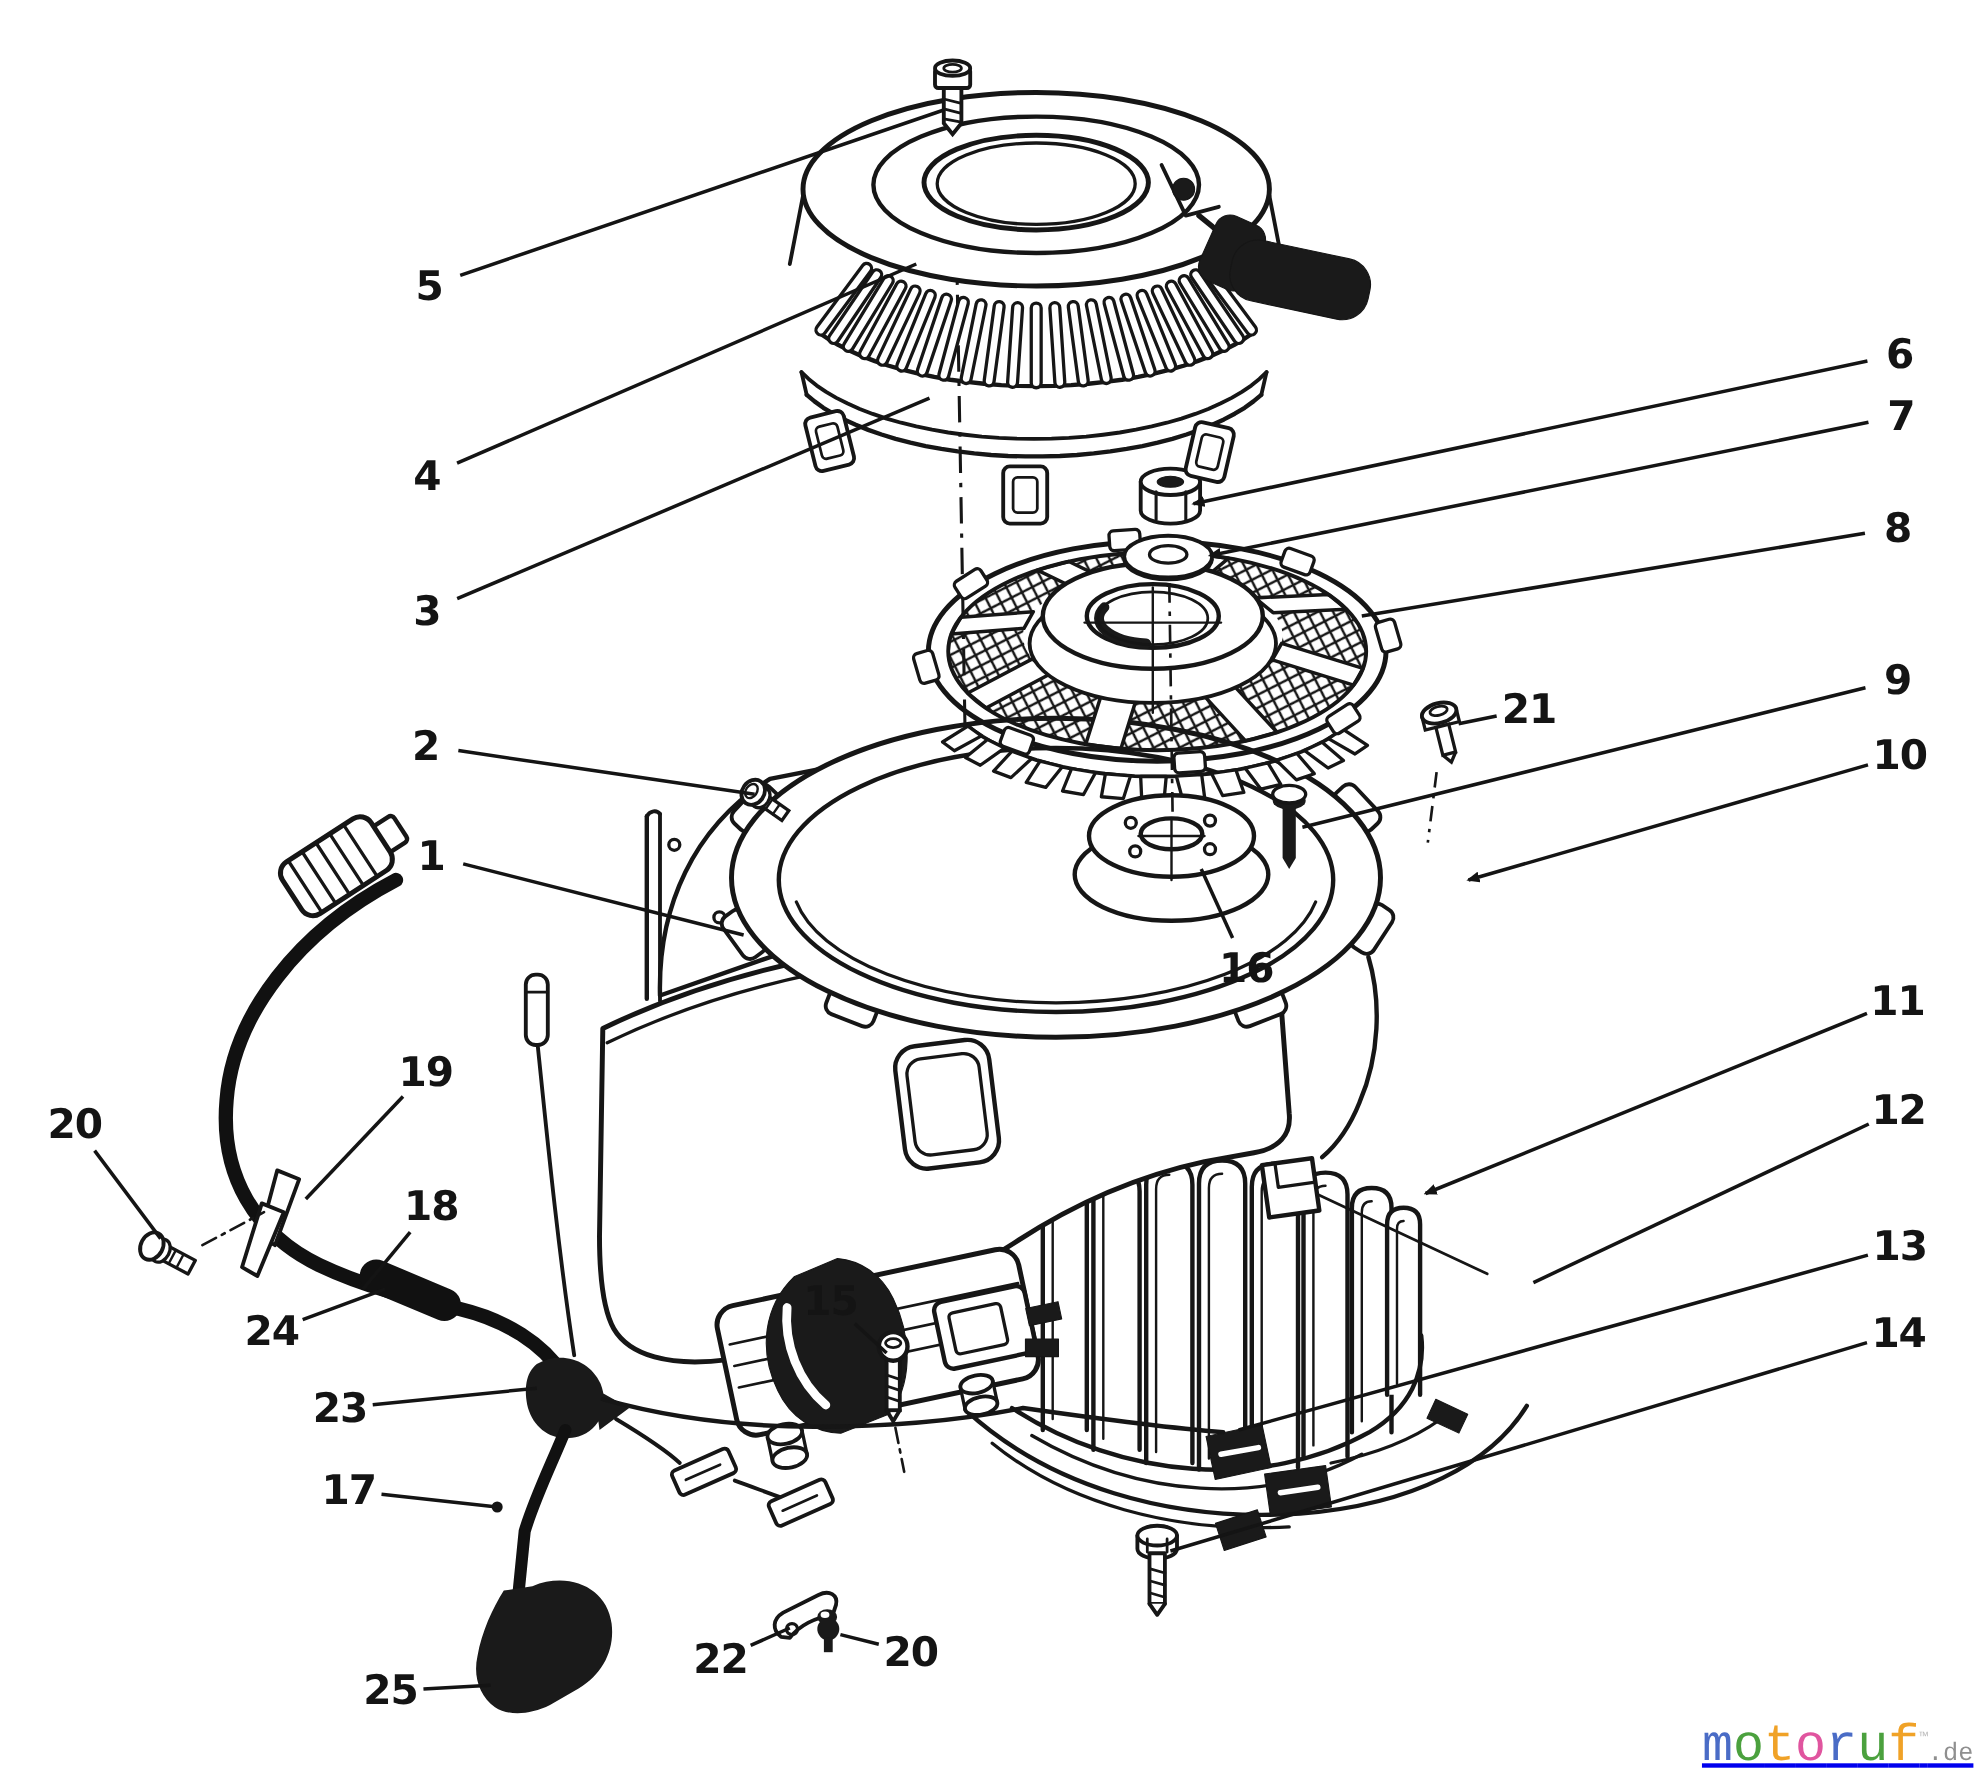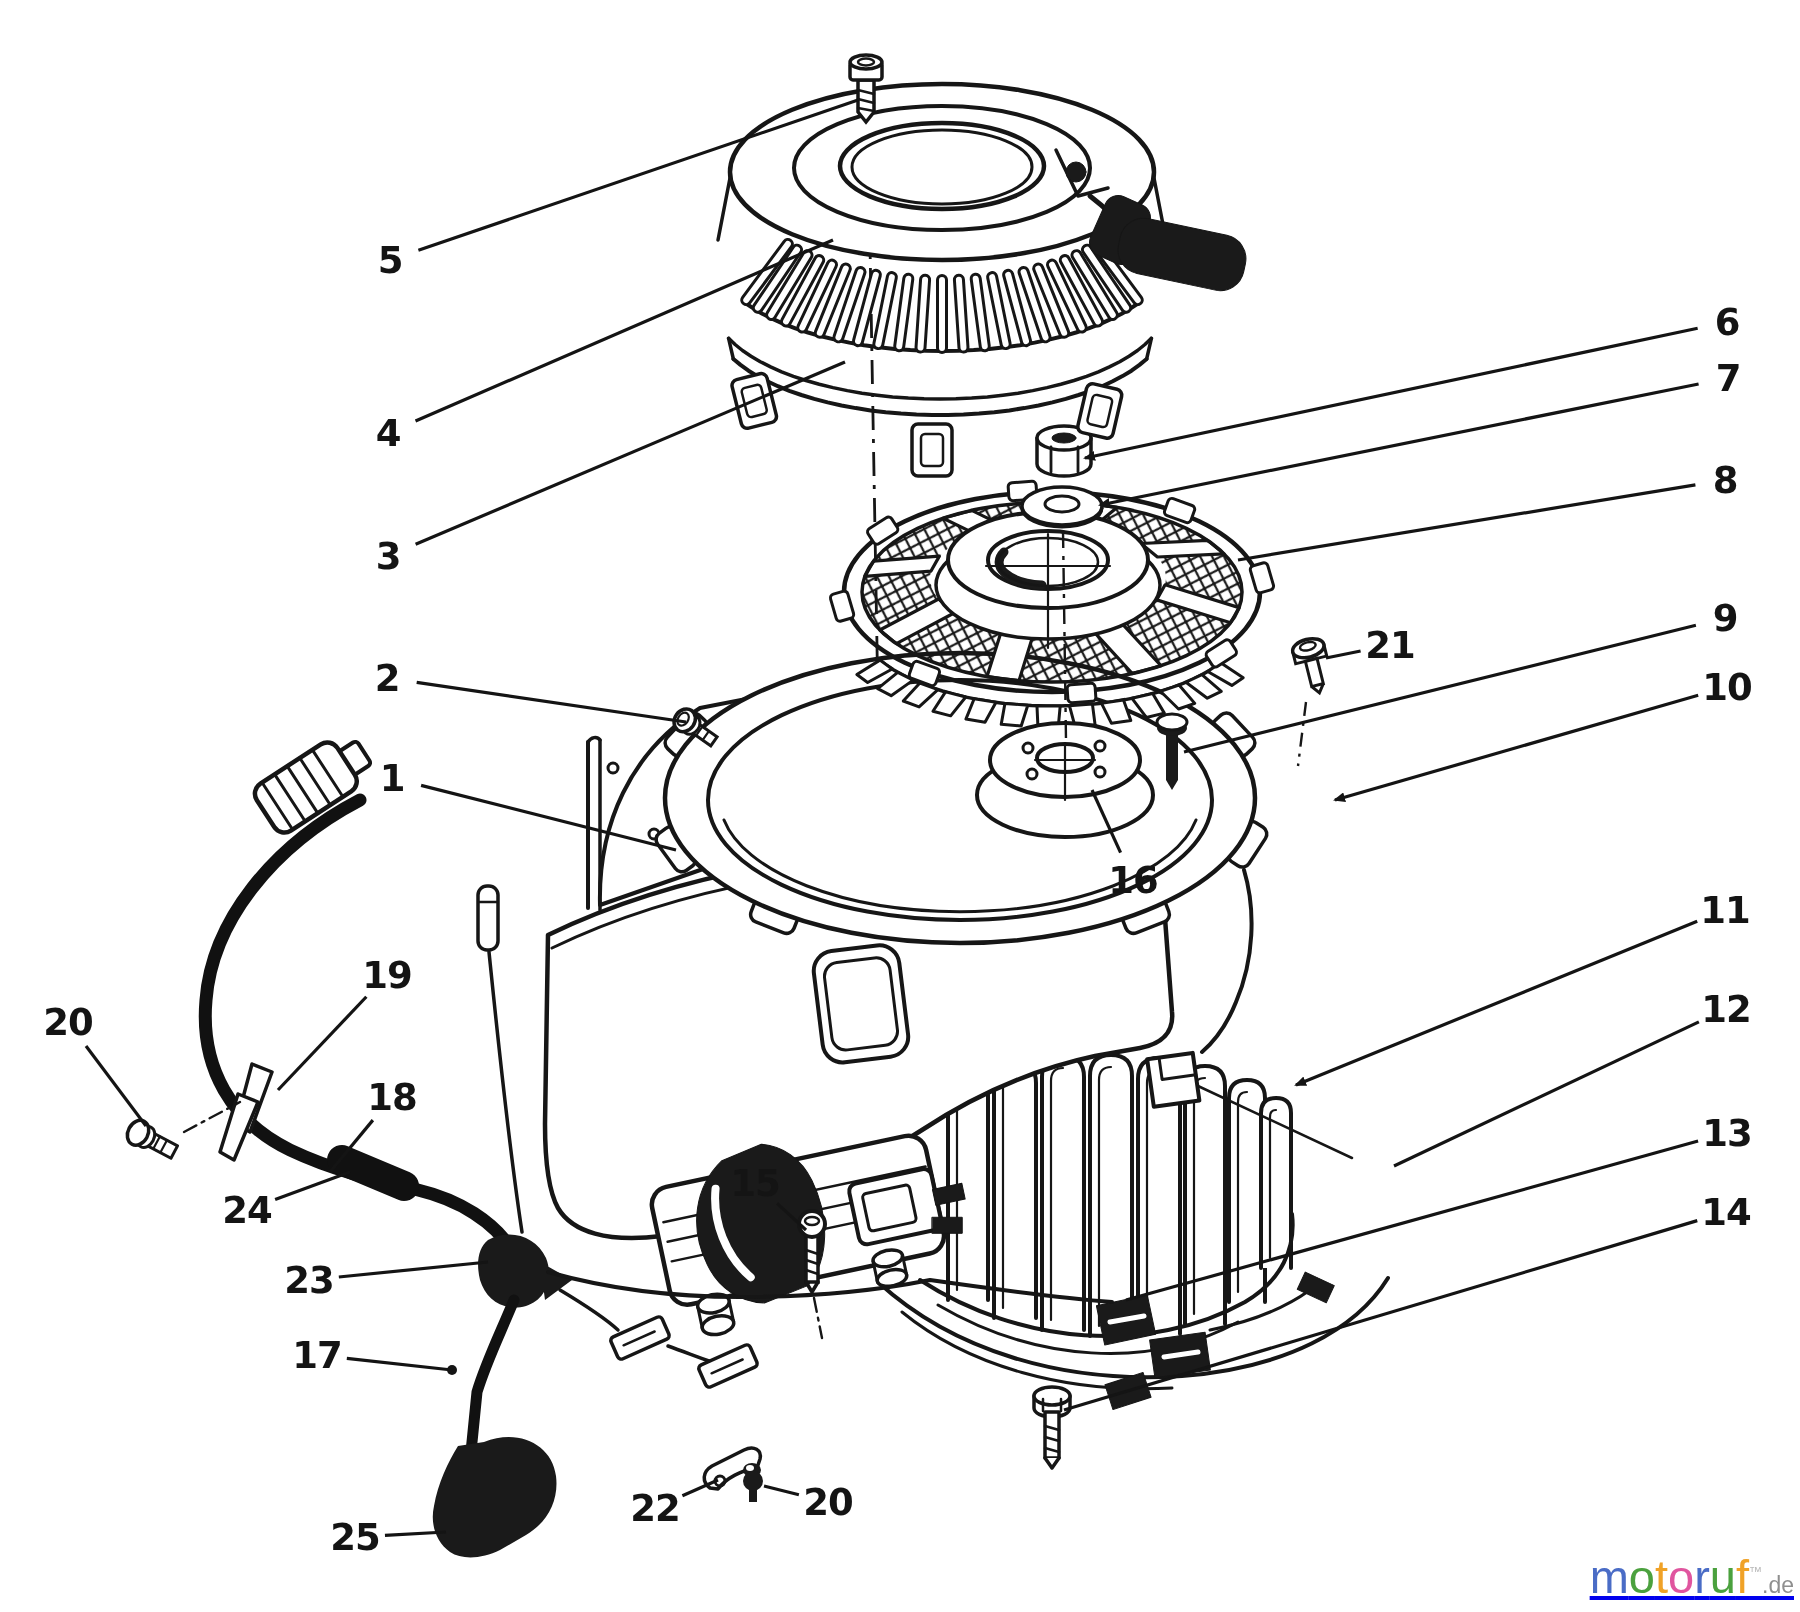--- a/index.html
+++ b/index.html
@@ -2,22 +2,22 @@
 <html><head>
 <meta charset="utf-8">
 <style>
   html,body{margin:0;padding:0;background:#ffffff;}
   body{width:1800px;height:1612px;position:relative;overflow:hidden;
        font-family:"DejaVu Sans", sans-serif;}
   #stage{position:absolute;inset:0;}
   svg{display:block;}
   .callout-text{font-family:"DejaVu Sans", sans-serif;font-weight:bold;
       font-size:37px;fill:#141414;letter-spacing:-1px;}
-  #watermark{position:absolute;right:6px;bottom:12px;
-      font-family:Liberation Sans, sans-serif;font-size:47px;line-height:1;
+  #watermark{position:absolute;right:6px;bottom:0px;
+      font-family:Liberation Mono, monospace;font-size:47px;line-height:1;
       user-select:none;}
   #watermark .suffix{font-size:23px;}
   #watermark .tm{font-size:13px;vertical-align:super;color:#b9b9b9;}
 </style>
 </head>
 <body>
 
 <div id="stage">
 <svg id="art" width="1800" height="1612" viewBox="0 0 1800 1612" xmlns="http://www.w3.org/2000/svg">
   <defs>

